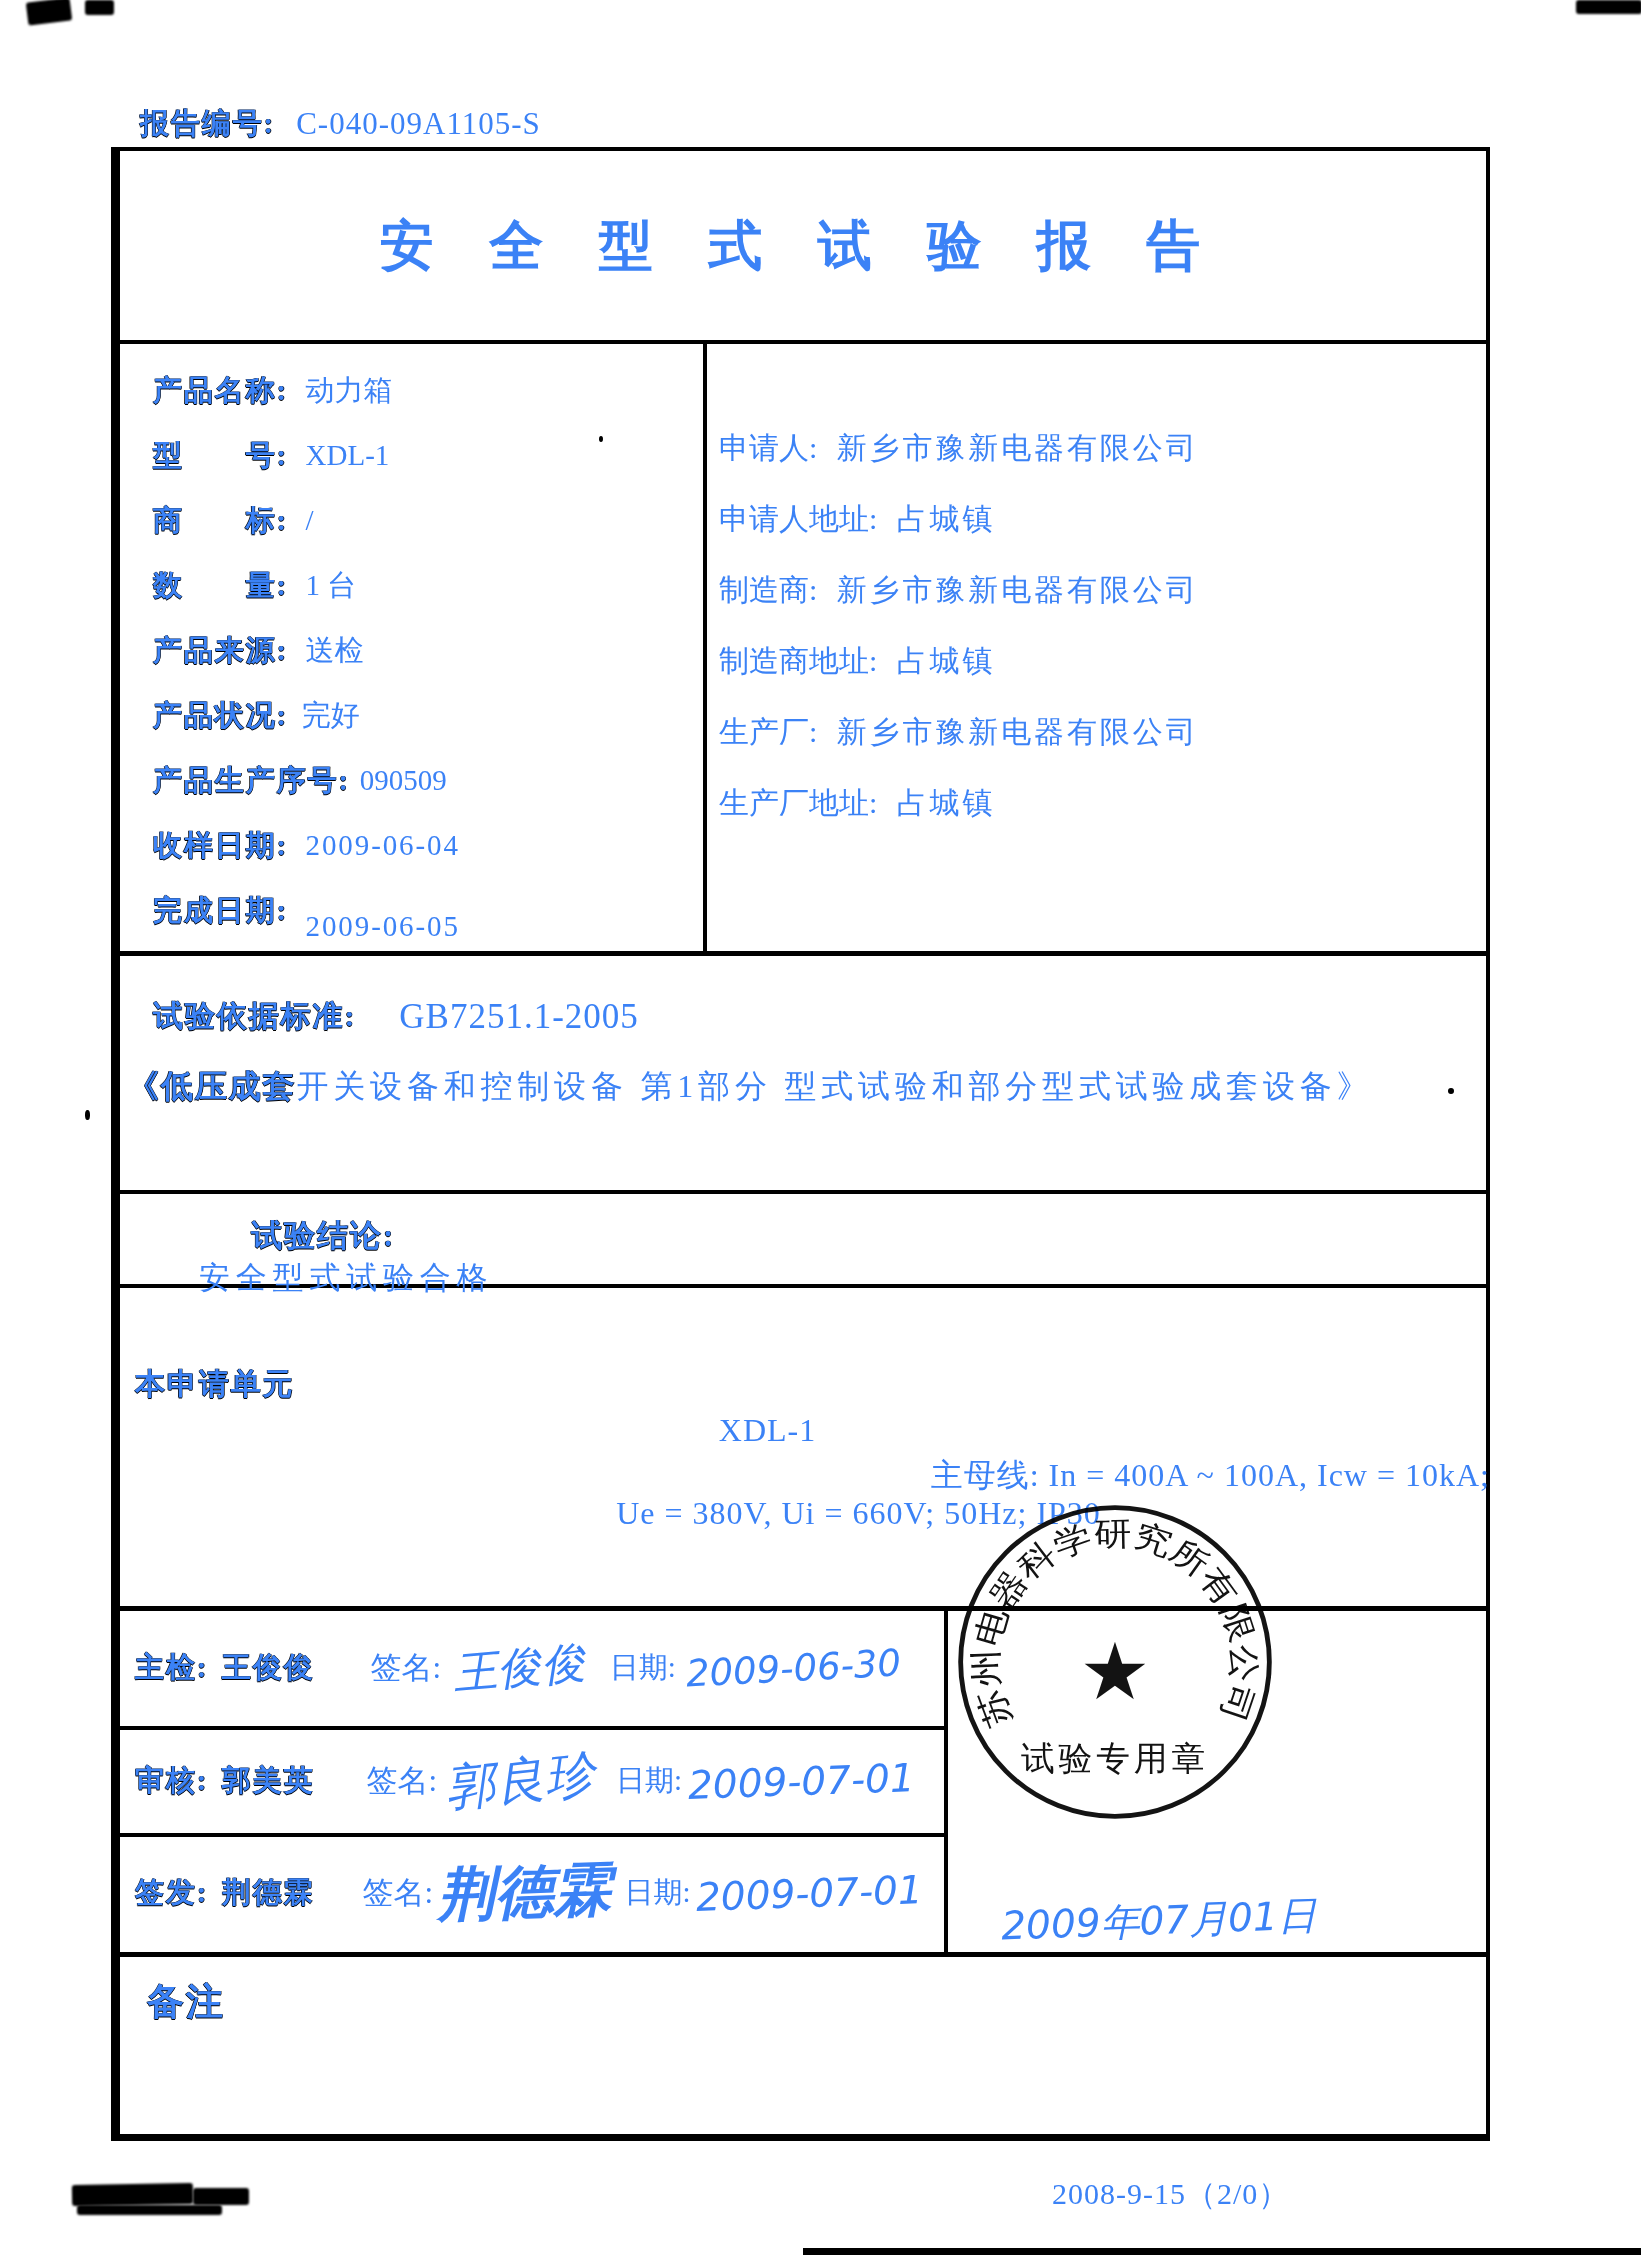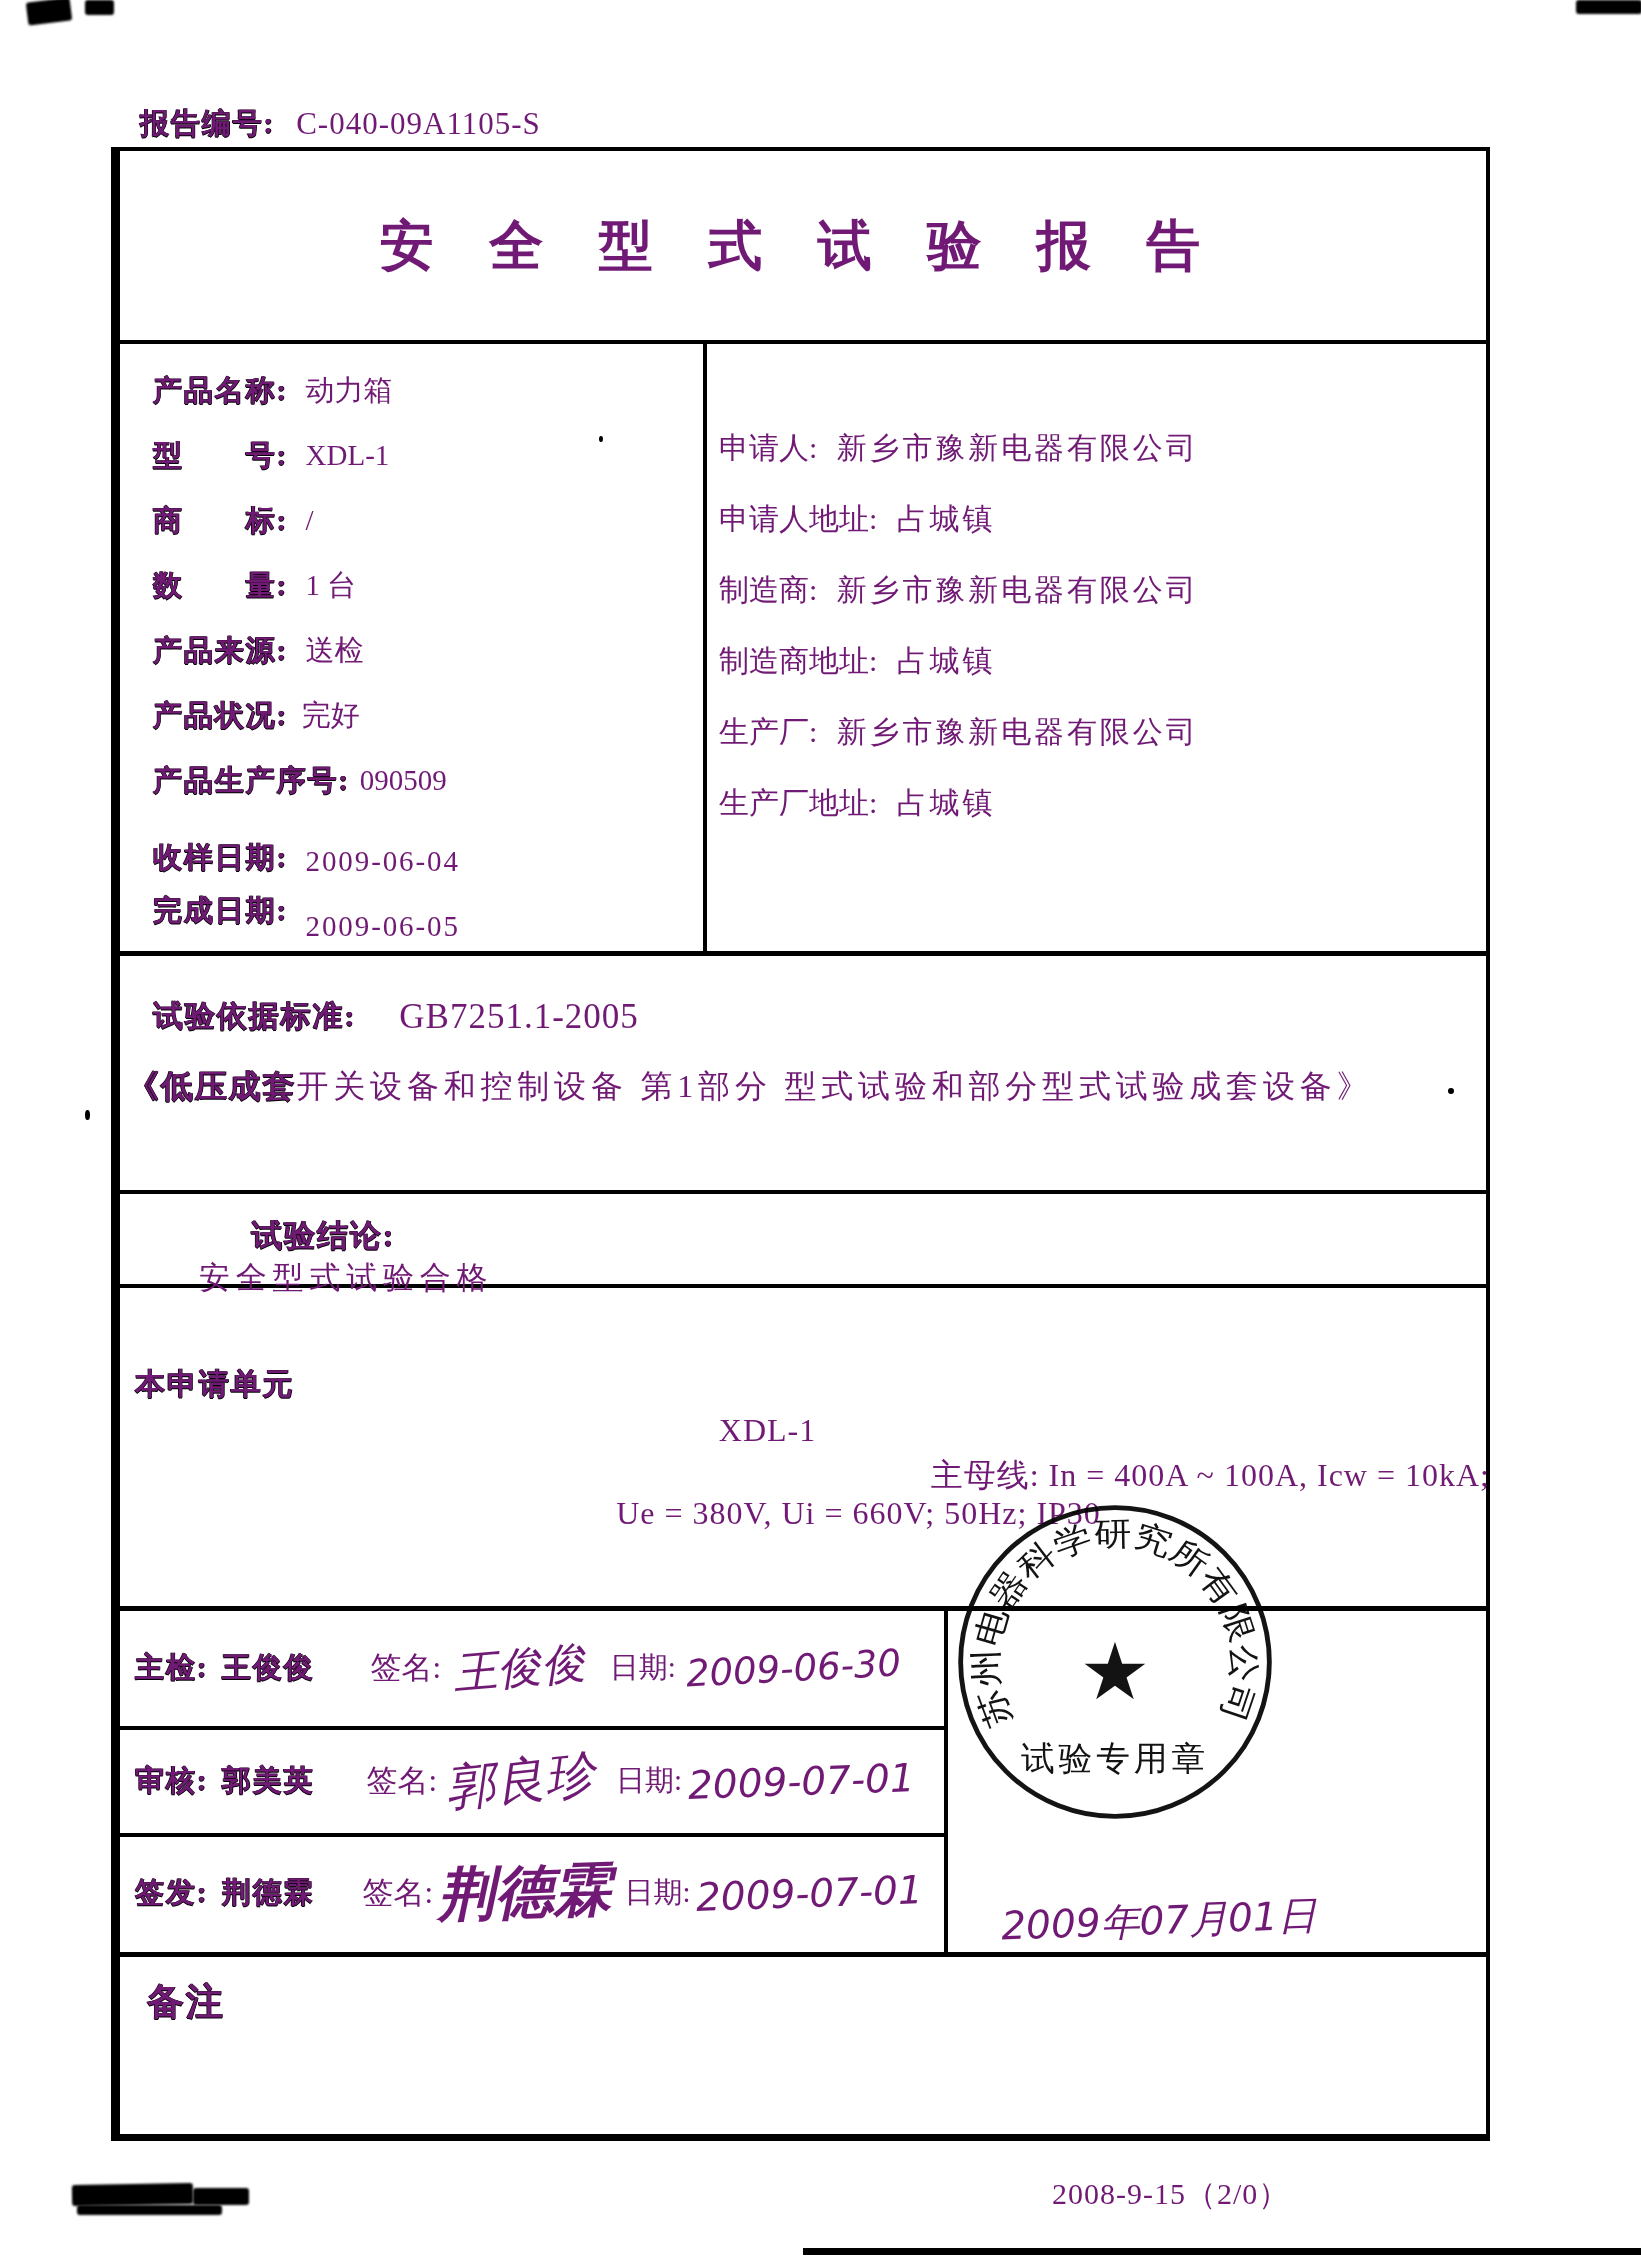--- a/index.html
+++ b/index.html
@@ -1,18 +1,18 @@
 <!DOCTYPE html>
 <html><head>
 <meta charset="utf-8">
 <style>
   html,body { margin:0; padding:0; background:#e8e8e8; }
   .page {
     position:relative; width:1641px; height:2257px; margin:0 auto;
-    background:#ffffff; color:#701a75;
+    background:#ffffff; color:#3b82f6;
     font-family:"Liberation Serif", serif;
     overflow:hidden;
   }
   .abs { position:absolute; }
   .line { position:absolute; background:#000; }
   .smear {
     font-weight:900;
     text-shadow:0.6px 0 #000, -0.6px 0 #000, 0 0.6px #000;
     letter-spacing:1.9px;
   }
@@ -83,21 +83,21 @@
       <span class="plain" style="margin-left:17.4px;">送检</span>
     </div>
     <div class="row" style="height:65px;">
       <span class="smear">产品状况:</span>
       <span class="plain" style="margin-left:13.5px;">完好</span>
     </div>
     <div class="row" style="height:65px;">
       <span class="smear">产品生产序号:</span>
       <span class="plain" style="margin-left:9.7px;">090509</span>
     </div>
-    <div class="row" style="height:65px;align-items:flex-end;">
+    <div class="row" style="height:65px;">
       <span class="smear">收样日期:</span>
       <span class="plain" style="margin-left:17.4px; letter-spacing:1.9px;">2009-06-04</span>
     </div>
     <div class="row" style="height:65px;">
       <span class="smear">完成日期:</span>
       <span class="plain" style="margin-left:17.4px; letter-spacing:1.9px;margin-top:32px;">2009-06-05</span>
     </div>
   </div>
 
   <div class="abs" style="left:719px; top:413px; width:753px; font-size:30px;">

